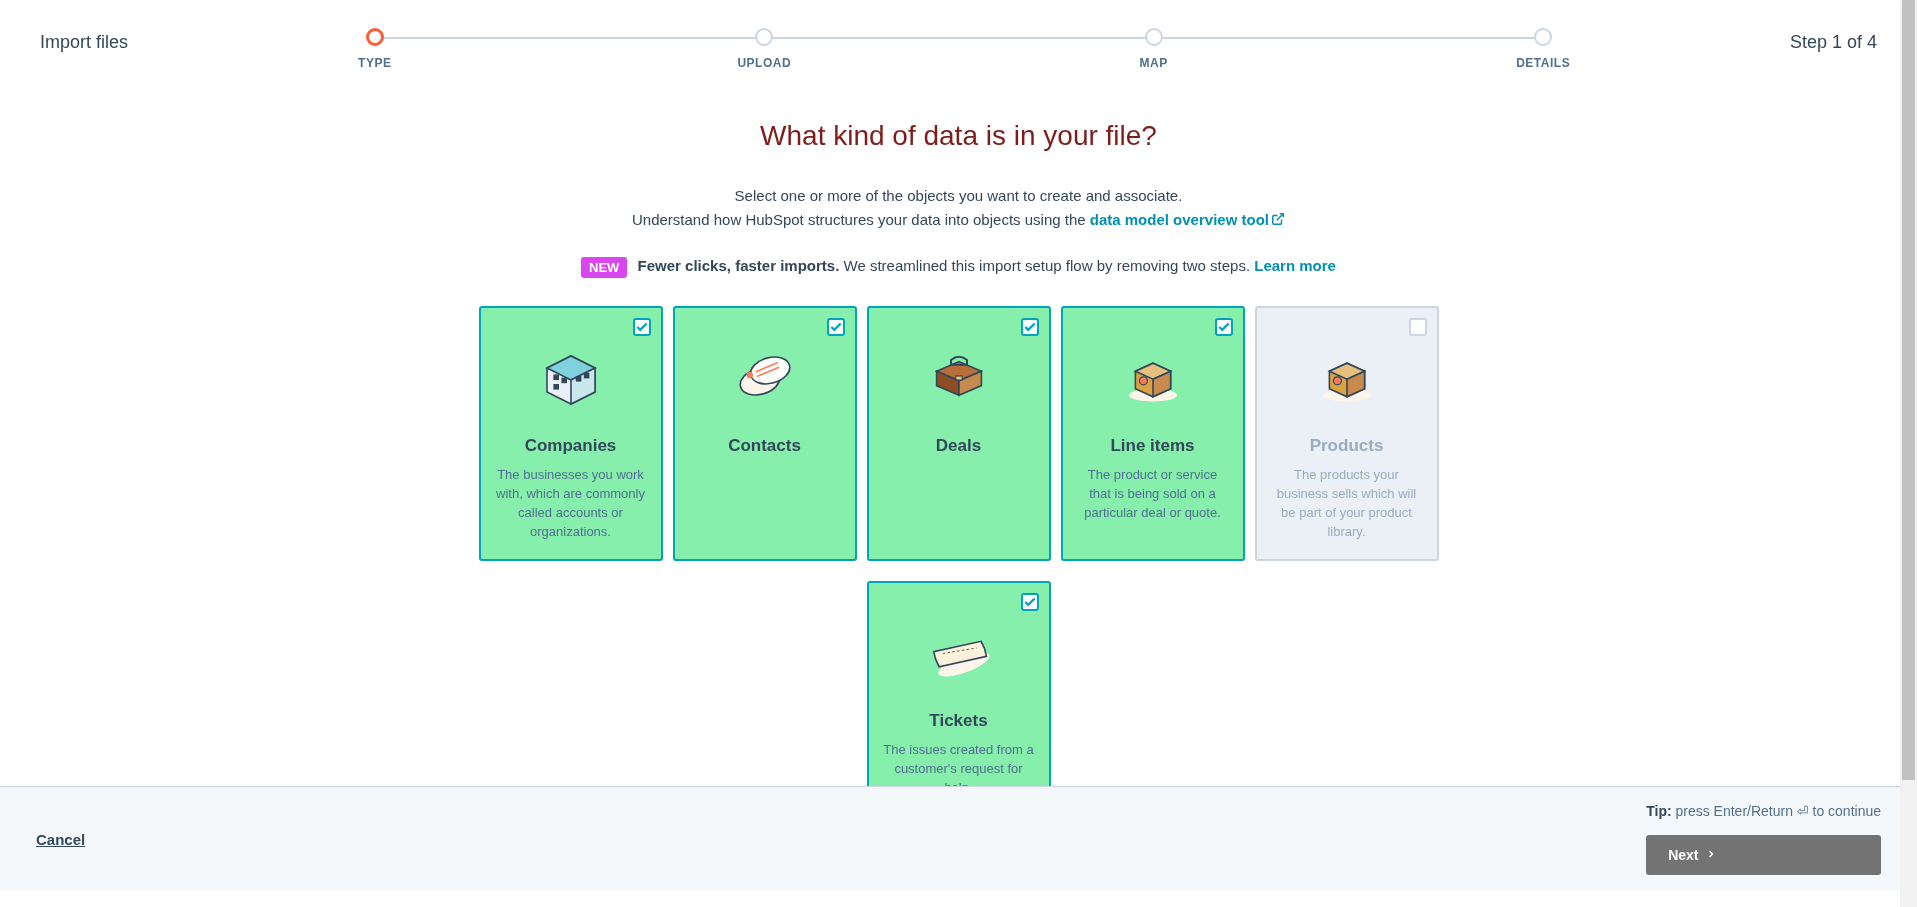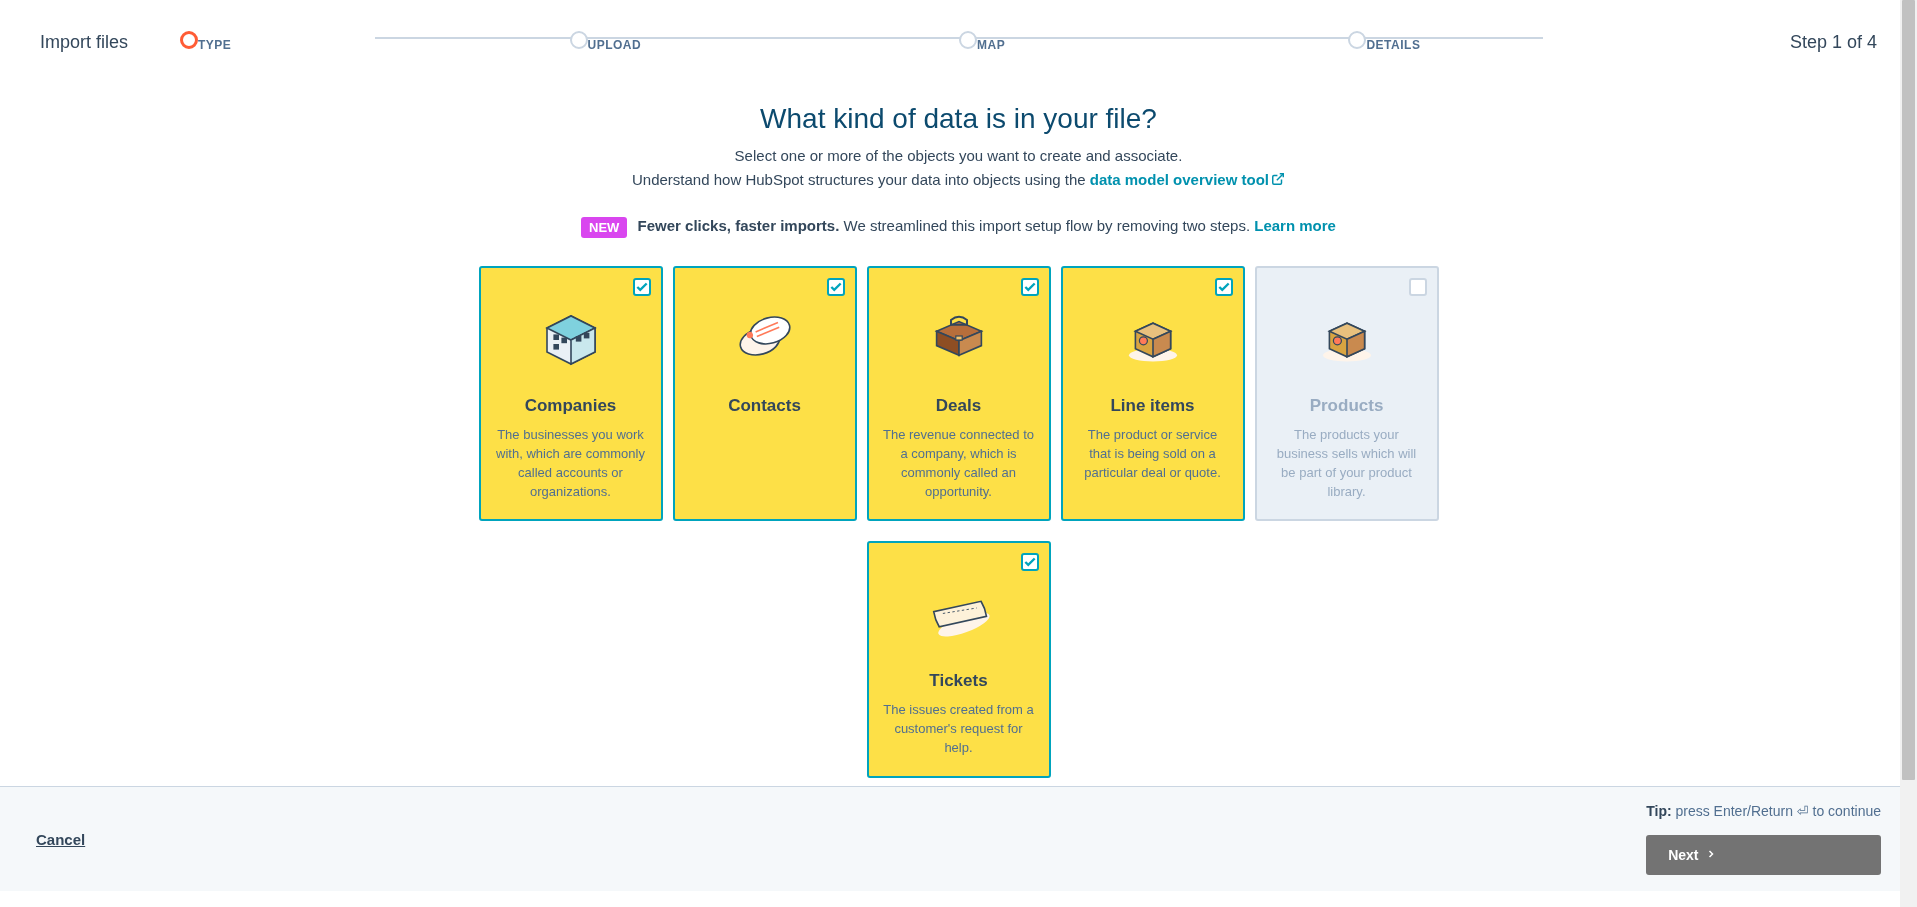--- a/index.html
+++ b/index.html
@@ -31,21 +31,21 @@
     }
     .stepper {
       display: flex;
       align-items: flex-start;
       flex: 1;
       margin: 0 40px;
       padding-top: 8px;
     }
     .step-item {
       display: flex;
-      flex-direction: row;
+      flex-direction: column;
       align-items: center;
       flex: 1;
       position: relative;
     }
     .step-circle {
       width: 18px;
       height: 18px;
       border-radius: 50%;
       border: 2px solid #cbd6e2;
       background: #fff;
@@ -75,22 +75,22 @@
 
     .main {
       text-align: center;
       padding: 40px 20px 120px 20px;
       max-width: 1200px;
       margin: 0 auto;
     }
     .main-heading {
       font-size: 28px;
       font-weight: 400;
-      color: #0c4a6e;
-      margin-bottom: 9px;
+      color: #7f1d1d;
+      margin-bottom: 32px;
     }
     .subtitle {
       font-size: 15px;
       color: #33475b;
       line-height: 1.6;
     }
     .link {
       color: #0091ae;
       font-weight: 600;
       text-decoration: none;
@@ -122,21 +122,21 @@
       display: flex;
       flex-wrap: wrap;
       justify-content: center;
       gap: 10px;
       margin-top: 28px;
     }
     .card {
       width: 184px;
       min-height: 228px;
       border: 2px solid #00a4bd;
-      background: #fde047;
+      background: #86efac;
       border-radius: 3px;
       padding: 18px 14px;
       position: relative;
       text-align: center;
       cursor: pointer;
     }
     .card.disabled {
       background: #eaf0f6;
       border-color: #cbd6e2;
       cursor: default;
@@ -344,21 +344,20 @@
           <g transform="translate(50,52)">
             <polygon points="-28,-8 0,-20 28,-8 0,4" fill="#b76e3b" stroke="#33475b" stroke-width="2"></polygon>
             <polygon points="-28,-8 -28,10 0,22 0,4" fill="#8e4e23" stroke="#33475b" stroke-width="2"></polygon>
             <polygon points="28,-8 28,10 0,22 0,4" fill="#c98a4f" stroke="#33475b" stroke-width="2"></polygon>
             <path d="M -10 -22 Q 0 -30 10 -22 L 10 -16 L -10 -16 Z" fill="none" stroke="#33475b" stroke-width="2.5"></path>
             <rect x="-4" y="-2" width="8" height="5" fill="#f5c26b" stroke="#33475b" stroke-width="1.5"></rect>
           </g>
         </svg>
       </div>
       <div class="card-title">Deals</div>
-      <div class="card-desc">The revenue connected to a company, which is commonly called an opportunity.</div>
     </div>
 
     <div class="card">
       <div class="card-check">
         <svg width="14" height="14" viewBox="0 0 24 24" fill="none" stroke="#00a4bd" stroke-width="4">
             <polyline points="20 6 9 17 4 12"></polyline>
           </svg>
       </div>
       <div class="card-illustration">
         <svg width="80" height="80" viewBox="0 0 100 100">

